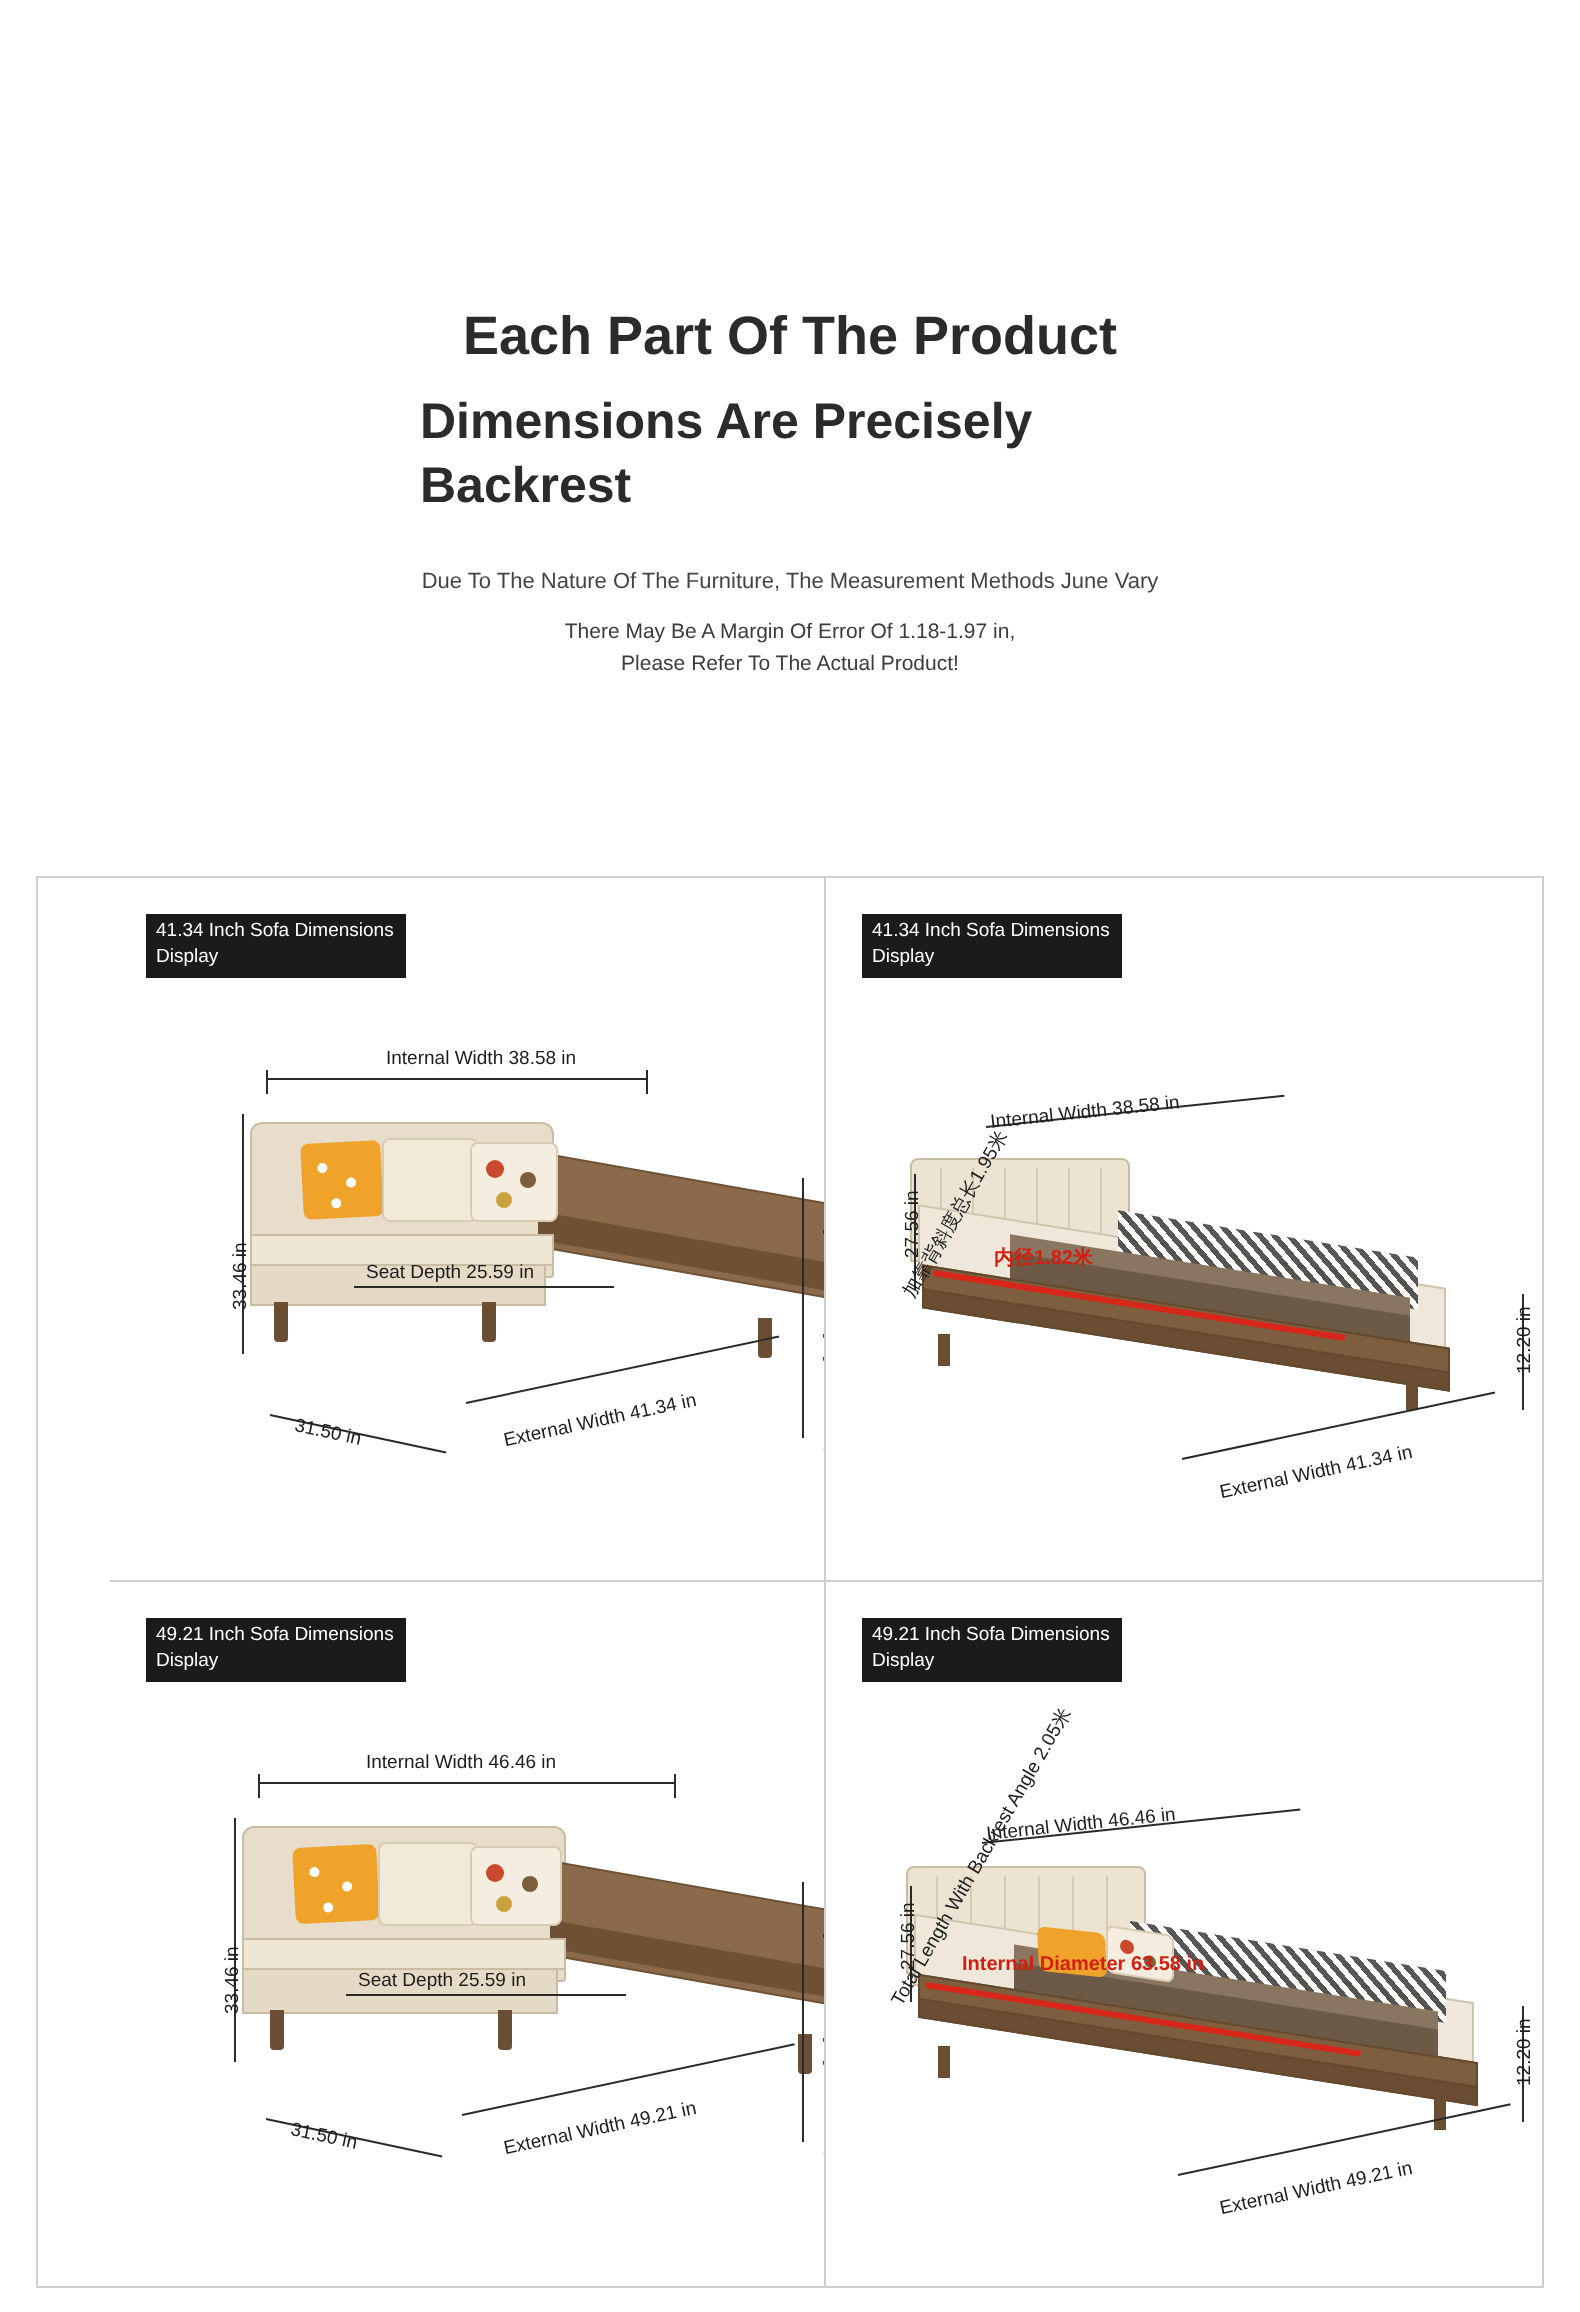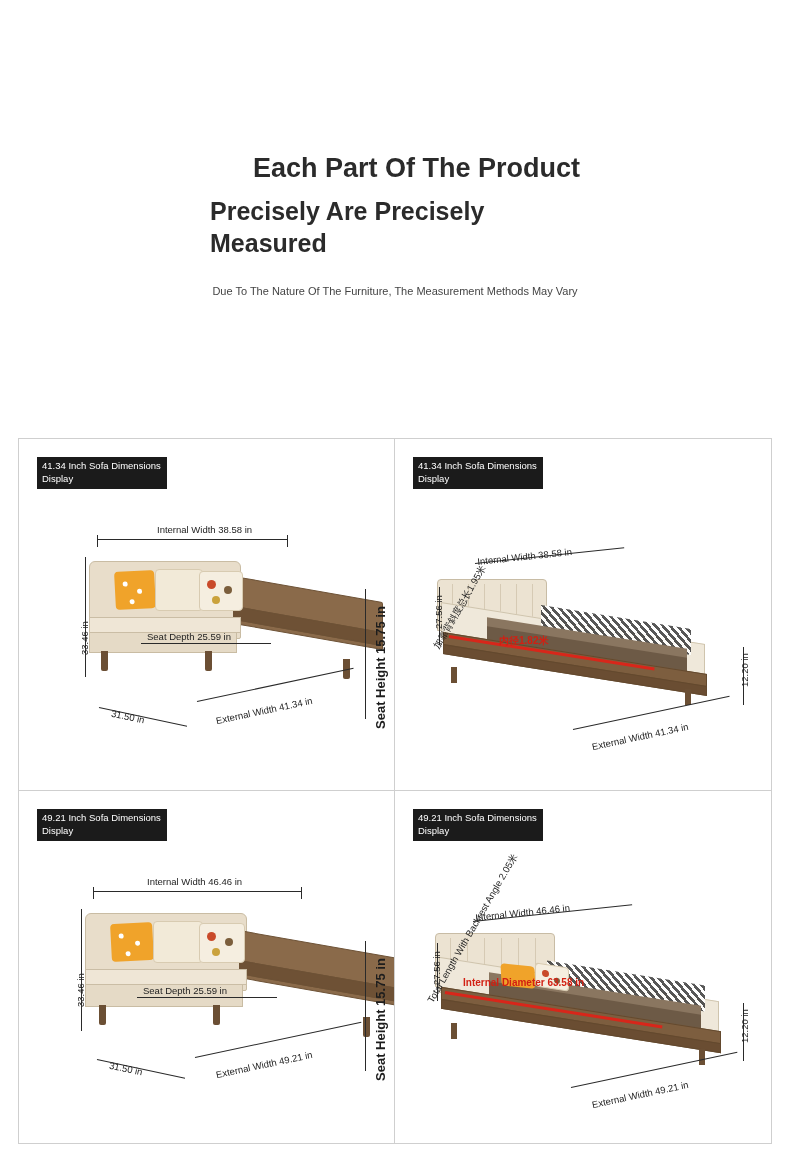--- a/index.html
+++ b/index.html
@@ -31,21 +31,21 @@
     margin-top: 40px;
     width: 370px;
     margin-left: auto;
     margin-right: auto;
     text-align: left;
   }
   .title-line1 {
     font-size: 27px;
     font-weight: bold;
     color: #2b2b2b;
-    text-align: right;
+    text-align: center;
     line-height: 1.2;
   }
   .title-line2 {
     font-size: 25px;
     font-weight: bold;
     color: #2b2b2b;
     line-height: 1.28;
     margin-top: 11px;
     text-align: left;
   }
@@ -69,20 +69,21 @@
     position: absolute;
     left: 18px;
     top: 438px;
     width: 754px;
     height: 706px;
     border: 1px solid #cfcfcf;
     box-sizing: border-box;
     display: grid;
     grid-template-columns: 1fr 1fr;
     grid-template-rows: 1fr 1fr;
+    padding-left: 36px;
   }
   .panel {
     position: relative;
     border-right: 1px solid #cfcfcf;
     border-bottom: 1px solid #cfcfcf;
     box-sizing: border-box;
     overflow: hidden;
     background: #fff;
   }
   .panel:nth-child(2), .panel:nth-child(4) { border-right: none; }
@@ -221,23 +222,27 @@
     position: absolute;
     background: #6b4f34;
   }
 </style>
 </head>
 <body>
 
 <div class="header">
   <div class="title-block">
     <div class="title-line1">Each Part Of The Product</div>
-    <div class="title-line2">Precisely Are Precisely Measured</div>
-  </div>
-  <div class="sub1">Due To The Nature Of The Furniture, The Measurement Methods May Vary</div>
+    <div class="title-line2">Dimensions Are Precisely Backrest</div>
+  </div>
+  <div class="sub1">Due To The Nature Of The Furniture, The Measurement Methods June Vary</div>
+  <div class="sub2">
+    <span>There May Be A Margin Of Error Of 1.18-1.97 in,</span>
+    <span class="l2">Please Refer To The Actual Product!</span>
+  </div>
 </div>
 
 <div class="grid">
 
   <div class="panel">
     <div class="tag">
       <span>41.34 Inch Sofa Dimensions</span>
       <span class="l2">Display</span>
     </div>
 
@@ -318,21 +323,21 @@
       <div class="leg" style="left:252px; top:132px; width:6px; height:16px;"></div>
     </div>
 
     <div class="line" style="left:80px; top:124px; width:150px; height:1px; transform:rotate(-6deg); transform-origin:left center;"></div>
     <div class="m" style="left:82px; top:112px; transform:rotate(-6deg);">Internal Width 38.58 in</div>
 
     <div class="line" style="left:44px; top:148px; width:1px; height:58px;"></div>
     <div class="m vert" style="left:38px; top:190px;">27.56 in</div>
 
     <div class="line red" style="left:54px; top:196px; width:208px; transform:rotate(9deg); transform-origin:left center;"></div>
-    <div class="m red" style="left:104px; top:183px;margin-top:12px;">内径1.82米</div>
+    <div class="m red" style="left:84px; top:183px;">内径1.82米</div>
 
     <div class="m vert" style="left:36px; top:206px; transform:rotate(-60deg); transform-origin:left top;">加靠背斜度总长1.95米</div>
 
     <div class="line" style="left:178px; top:290px; width:160px; height:1px; transform:rotate(-12deg); transform-origin:left center;"></div>
     <div class="m" style="left:196px; top:292px; transform:rotate(-12deg);">External Width 41.34 in</div>
 
     <div class="line" style="left:348px; top:208px; width:1px; height:58px;"></div>
     <div class="m vert" style="left:344px; top:248px;">12.20 in</div>
   </div>
 

